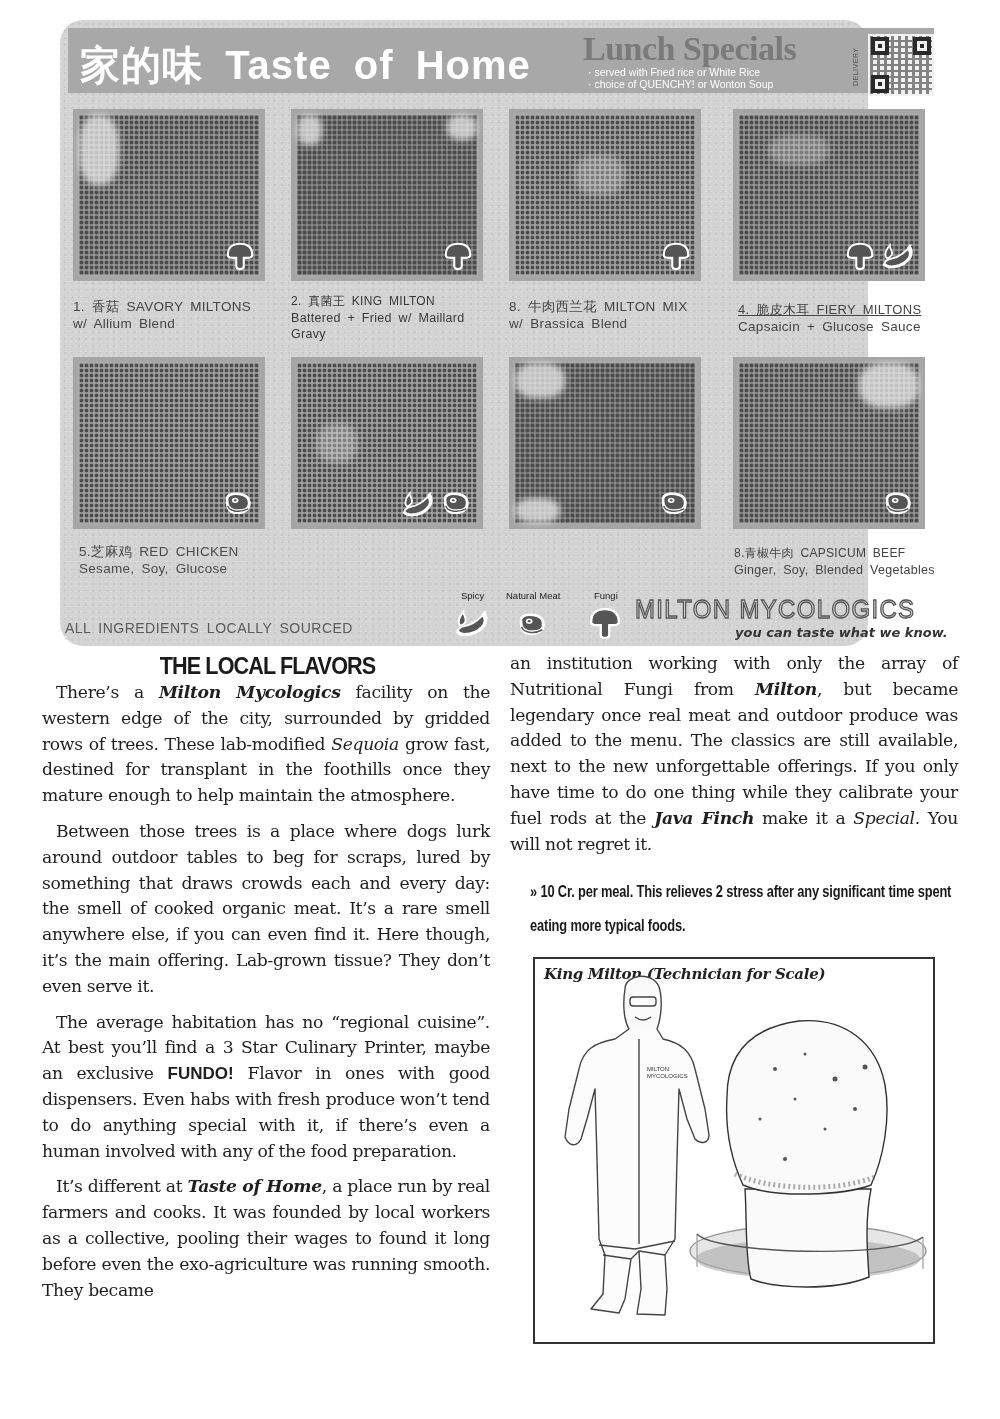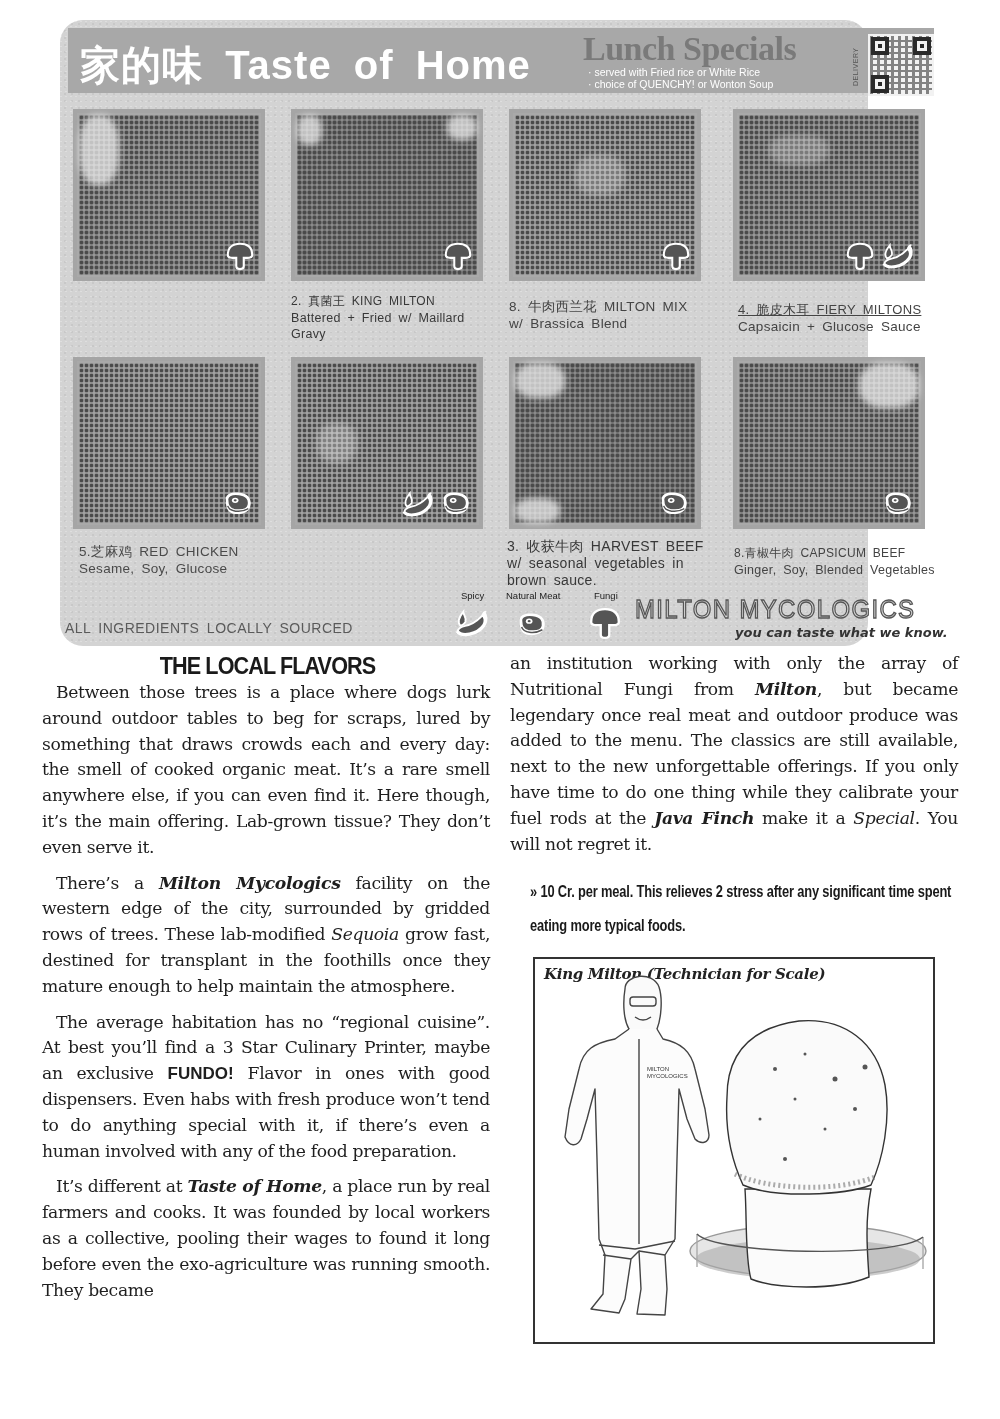--- a/index.html
+++ b/index.html
@@ -220,20 +220,24 @@
     <div class="badge-row">
       <svg class="badge-icon">
           <use href="#sym-mushroom"></use>
         </svg>
       <svg class="badge-icon" style="width:36px;height:30px;" viewBox="0 0 40 32">
           <use href="#sym-chili"></use>
         </svg>
     </div>
   </div>
 
+  <div class="dish" style="left:13px;top:278px;width:210px;">
+    <span class="name">1. 香菇 SAVORY MILTONS</span>
+    <span class="desc">w/ Allium Blend</span>
+  </div>
   <div class="dish small dark" style="left:231px;top:273px;width:205px;">
     <span class="name">2. 真菌王 KING MILTON</span>
     <span class="desc">Battered + Fried w/ Maillard Gravy</span>
   </div>
   <div class="dish" style="left:449px;top:278px;width:210px;">
     <span class="name">8. 牛肉西兰花 MILTON MIX</span>
     <span class="desc">w/ Brassica Blend</span>
   </div>
   <div class="dish" style="left:678px;top:281px;width:200px;">
     <span class="name" style="font-size:13px;text-decoration:underline;">4. 脆皮木耳 FIERY MILTONS</span>
@@ -279,24 +283,20 @@
     <div class="badge-row">
       <svg class="badge-icon" style="width:34px;" viewBox="0 0 36 32">
           <use href="#sym-steak"></use>
         </svg>
     </div>
   </div>
 
   <div class="dish" style="left:19px;top:523px;width:200px;color:#4a4a4a;">
     <span class="name">5.芝麻鸡 RED CHICKEN</span>
     <span class="desc">Sesame, Soy, Glucose</span>
-  </div>
-  <div class="dish dark" style="left:447px;top:518px;width:215px;font-size:14px;">
-    <span class="name">3. 收获牛肉 HARVEST BEEF</span>
-    <span class="desc">w/ seasonal vegetables in brown sauce.</span>
   </div>
   <div class="dish small" style="left:674px;top:525px;width:210px;">
     <span class="name">8.青椒牛肉 CAPSICUM BEEF</span>
     <span class="desc">Ginger, Soy, Blended Vegetables</span>
   </div>
 
   <div class="legend-label" style="left:401px;top:570px;">Spicy</div>
   <svg class="legend-icon" style="left:392px;top:586px;width:38px;" viewBox="0 0 40 32">
       <use href="#sym-chili"></use>
     </svg>
@@ -310,22 +310,22 @@
     </svg>
 
   <div class="sourced">ALL INGREDIENTS LOCALLY SOURCED</div>
   <div class="brand">MILTON MYCOLOGICS</div>
   <div class="tagline">you can taste what we know.</div>
 </div>
 
 <h1 class="headline">THE LOCAL FLAVORS</h1>
 
 <div class="col col-left">
+  <p><span>There’s a </span><span class="bi">Milton Mycologics</span><span> facility on the western edge of the city, surrounded by gridded rows of trees. These lab-modified </span><span class="it">Sequoia</span><span> grow fast, destined for transplant in the foothills once they mature enough to help maintain the atmosphere.</span></p>
   <p>Between those trees is a place where dogs lurk around outdoor tables to beg for scraps, lured by something that draws crowds each and every day: the smell of cooked organic meat. It’s a rare smell anywhere else, if you can even find it. Here though, it’s the main offering. Lab-grown tissue? They don’t even serve it.</p>
-  <p><span>There’s a </span><span class="bi">Milton Mycologics</span><span> facility on the western edge of the city, surrounded by gridded rows of trees. These lab-modified </span><span class="it">Sequoia</span><span> grow fast, destined for transplant in the foothills once they mature enough to help maintain the atmosphere.</span></p>
   <p><span>The average habitation has no “regional cuisine”. At best you’ll find a 3 Star Culinary Printer, maybe an exclusive </span><span class="fundo">FUNDO!</span><span> Flavor in ones with good dispensers. Even habs with fresh produce won’t tend to do anything special with it, if there’s even a human involved with any of the food preparation.</span></p>
   <p><span>It’s different at </span><span class="bi">Taste of Home</span><span>, a place run by real farmers and cooks. It was founded by local workers as a collective, pooling their wages to found it long before even the exo-agriculture was running smooth. They became</span></p>
 </div>
 
 <div class="col col-right">
   <p class="no-indent"><span>an institution working with only the  array of Nutritional Fungi from </span><span class="bi">Milton</span><span>, but became legendary once real meat and outdoor produce was added to the menu. The classics are still available, next to the new unforgettable offerings. If you only have time to do one thing while they calibrate your fuel rods at the </span><span class="bi">Java Finch</span><span> make it a </span><span class="it">Special</span><span>. You will not regret it.</span></p>
 </div>
 
 <div class="callout">» 10 Cr. per meal. This relieves 2 stress after any significant time spent eating more typical foods.</div>
 

